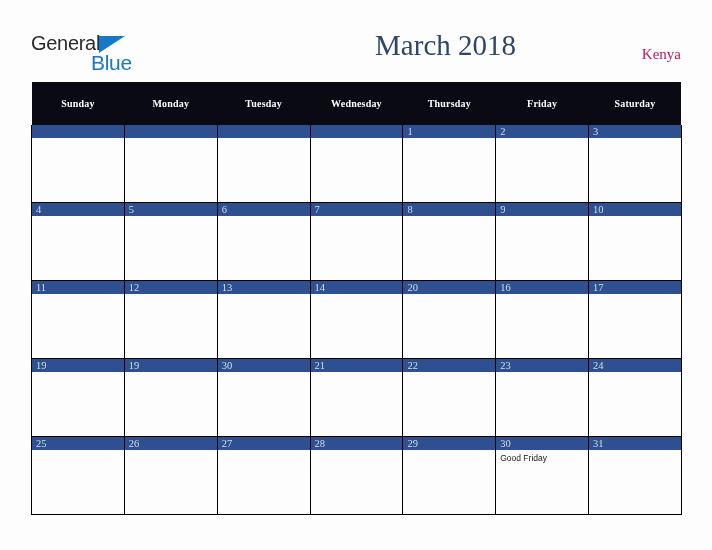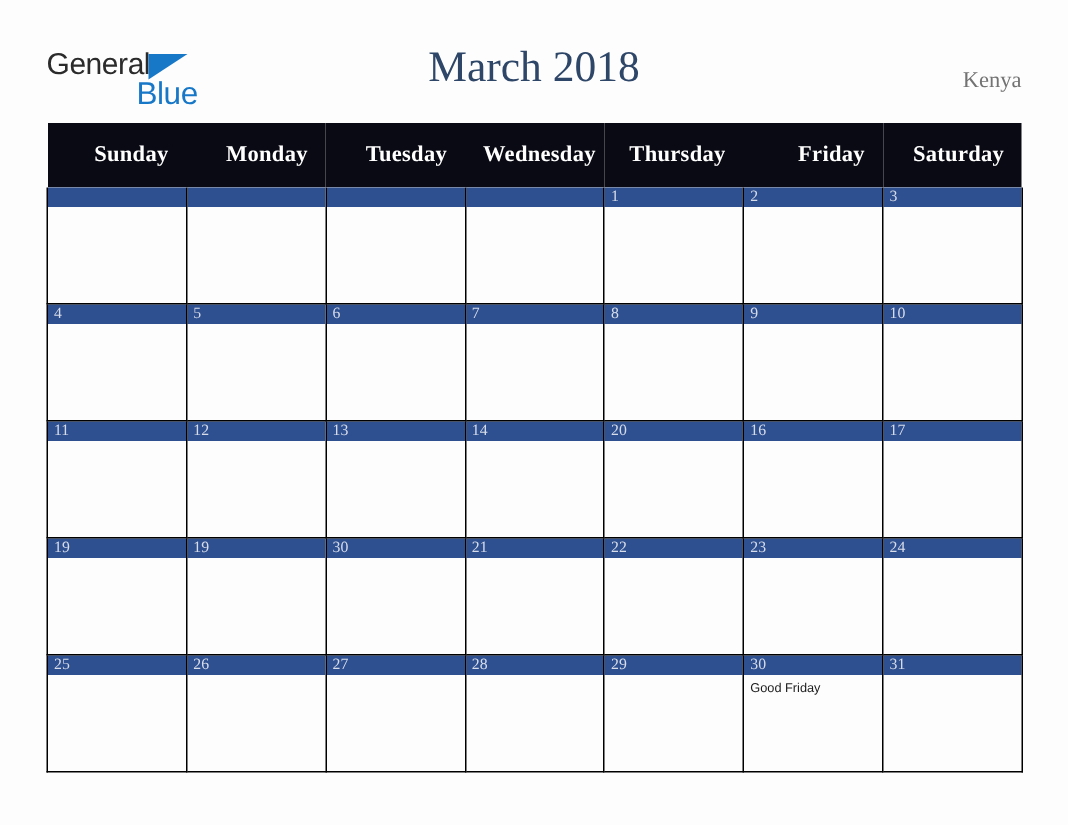--- a/index.html
+++ b/index.html
@@ -64,58 +64,58 @@
     white-space: nowrap;
     margin-left: 19px;
   }
 
   
   #title {
     position: absolute;
     left: 196px;
     top: 28px;
     width: 320px;
-    text-align: center;
+    text-align: right;
     font-family: "Liberation Serif", serif;
     font-size: 29px;
     line-height: 34px;
     color: #2e4668;
     white-space: nowrap;
   }
   #region {
     position: absolute;
     right: 31px;
     top: 45px;
     font-family: "Liberation Serif", serif;
     font-size: 15px;
     line-height: 18px;
-    color: #737373;
+    color: #be185d;
     white-space: nowrap;
   }
 
   
   #calendar {
     position: absolute;
     left: 31px;
     top: 82px;
     width: 650px;
     border-collapse: collapse;
     table-layout: fixed;
   }
   #calendar col { width: 92.857px; }
 
   #calendar thead th {
     background: #0a0a14;
     color: #ffffff;
     font-family: "Liberation Serif", serif;
-    font-size: 15px;
+    font-size: 10px;
     font-weight: bold;
     height: 19px;
     padding: 12px;
-    text-align: right;
+    text-align: center;
     vertical-align: middle;
     letter-spacing: 0.2px;
     border: 0;
   }
 
   #calendar tbody td {
     padding: 0;
     vertical-align: top;
     border-left: 1px solid #000000;
     border-right: 1px solid #000000;

